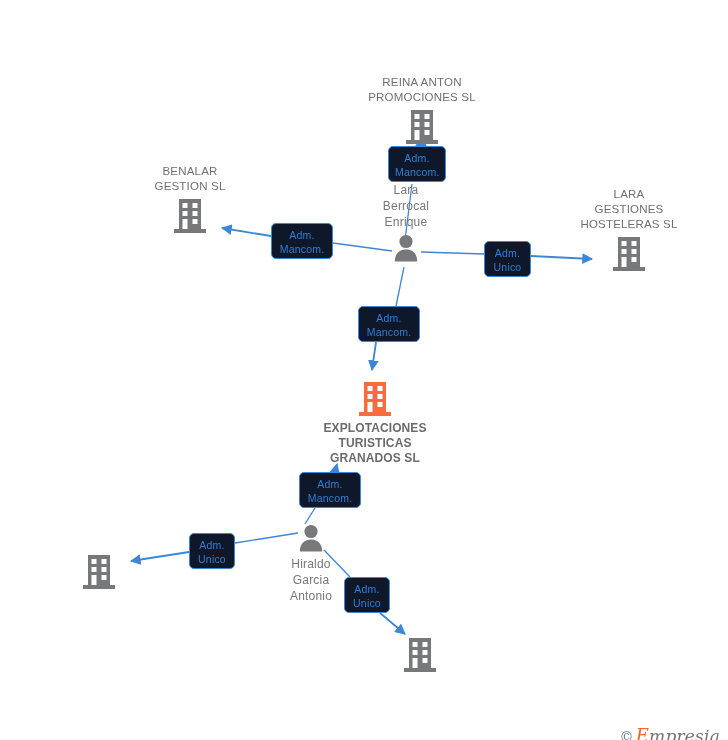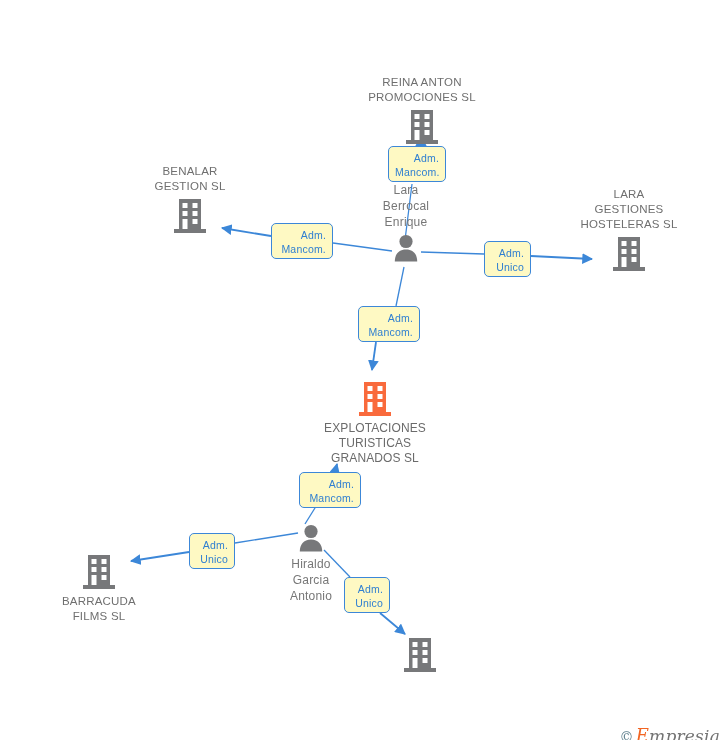--- a/index.html
+++ b/index.html
@@ -45,46 +45,46 @@
     display: block;
     margin-top: 4px;
     font-size: 11.5px;
     line-height: 15px;
     color: #6f6f6f;
     letter-spacing: 0.2px;
     white-space: pre-line;
   }
   .node-label.highlight {
     color: #6b6b6b;
-    font-weight: normal;
+    font-weight: bold;
     font-size: 12px;
     letter-spacing: 0.1px;
   }
   .node.label-below .node-label { margin-top: 3px; }
   .node.label-above { display: flex; flex-direction: column-reverse; }
   .node.label-above .node-label { margin-top: 0; margin-bottom: 3px; }
 
   
   .node.person .node-label {
     font-size: 12px;
     line-height: 16px;
     color: #777777;
   }
 
   
   .rel-box {
     position: absolute;
     box-sizing: border-box;
     border: 1.4px solid #3c87d8;
     border-radius: 5px;
-    background: #fef9c3;
+    background: #0f172a;
     color: #2f7fd1;
     font-size: 10.5px;
     line-height: 14px;
-    text-align: right;
+    text-align: center;
     padding: 4px 6px 5px 6px;
     white-space: pre-line;
     letter-spacing: 0.2px;
   }
   .watermark {
     position: absolute;
     right: 8px;
     bottom: 6px;
     font-size: 15px;
     color: #4c7b8c;
@@ -242,22 +242,20 @@
         <rect x="6" y="2" width="22" height="30" fill="#77787a"></rect>
         <rect x="1" y="32" width="32" height="4" fill="#77787a"></rect>
         <rect x="9.5" y="6" width="5" height="5" fill="#ffffff"></rect>
         <rect x="19.5" y="6" width="5" height="5" fill="#ffffff"></rect>
         <rect x="9.5" y="14" width="5" height="5" fill="#ffffff"></rect>
         <rect x="19.5" y="14" width="5" height="5" fill="#ffffff"></rect>
         <rect x="9.5" y="22" width="5" height="10" fill="#ffffff"></rect>
         <rect x="19.5" y="22" width="5" height="5" fill="#ffffff"></rect>
       </svg>
     </span>
-    <span class="node-label">BARRACUDA
-FILMS SL</span>
   </div>
 
   <div class="node label-below" style="left:420px; top:624px;">
     <span class="node-icon">
       <svg width="34" height="38" viewBox="0 0 34 38" aria-hidden="true">
         <rect x="6" y="2" width="22" height="30" fill="#77787a"></rect>
         <rect x="1" y="32" width="32" height="4" fill="#77787a"></rect>
         <rect x="9.5" y="6" width="5" height="5" fill="#ffffff"></rect>
         <rect x="19.5" y="6" width="5" height="5" fill="#ffffff"></rect>
         <rect x="9.5" y="14" width="5" height="5" fill="#ffffff"></rect>

